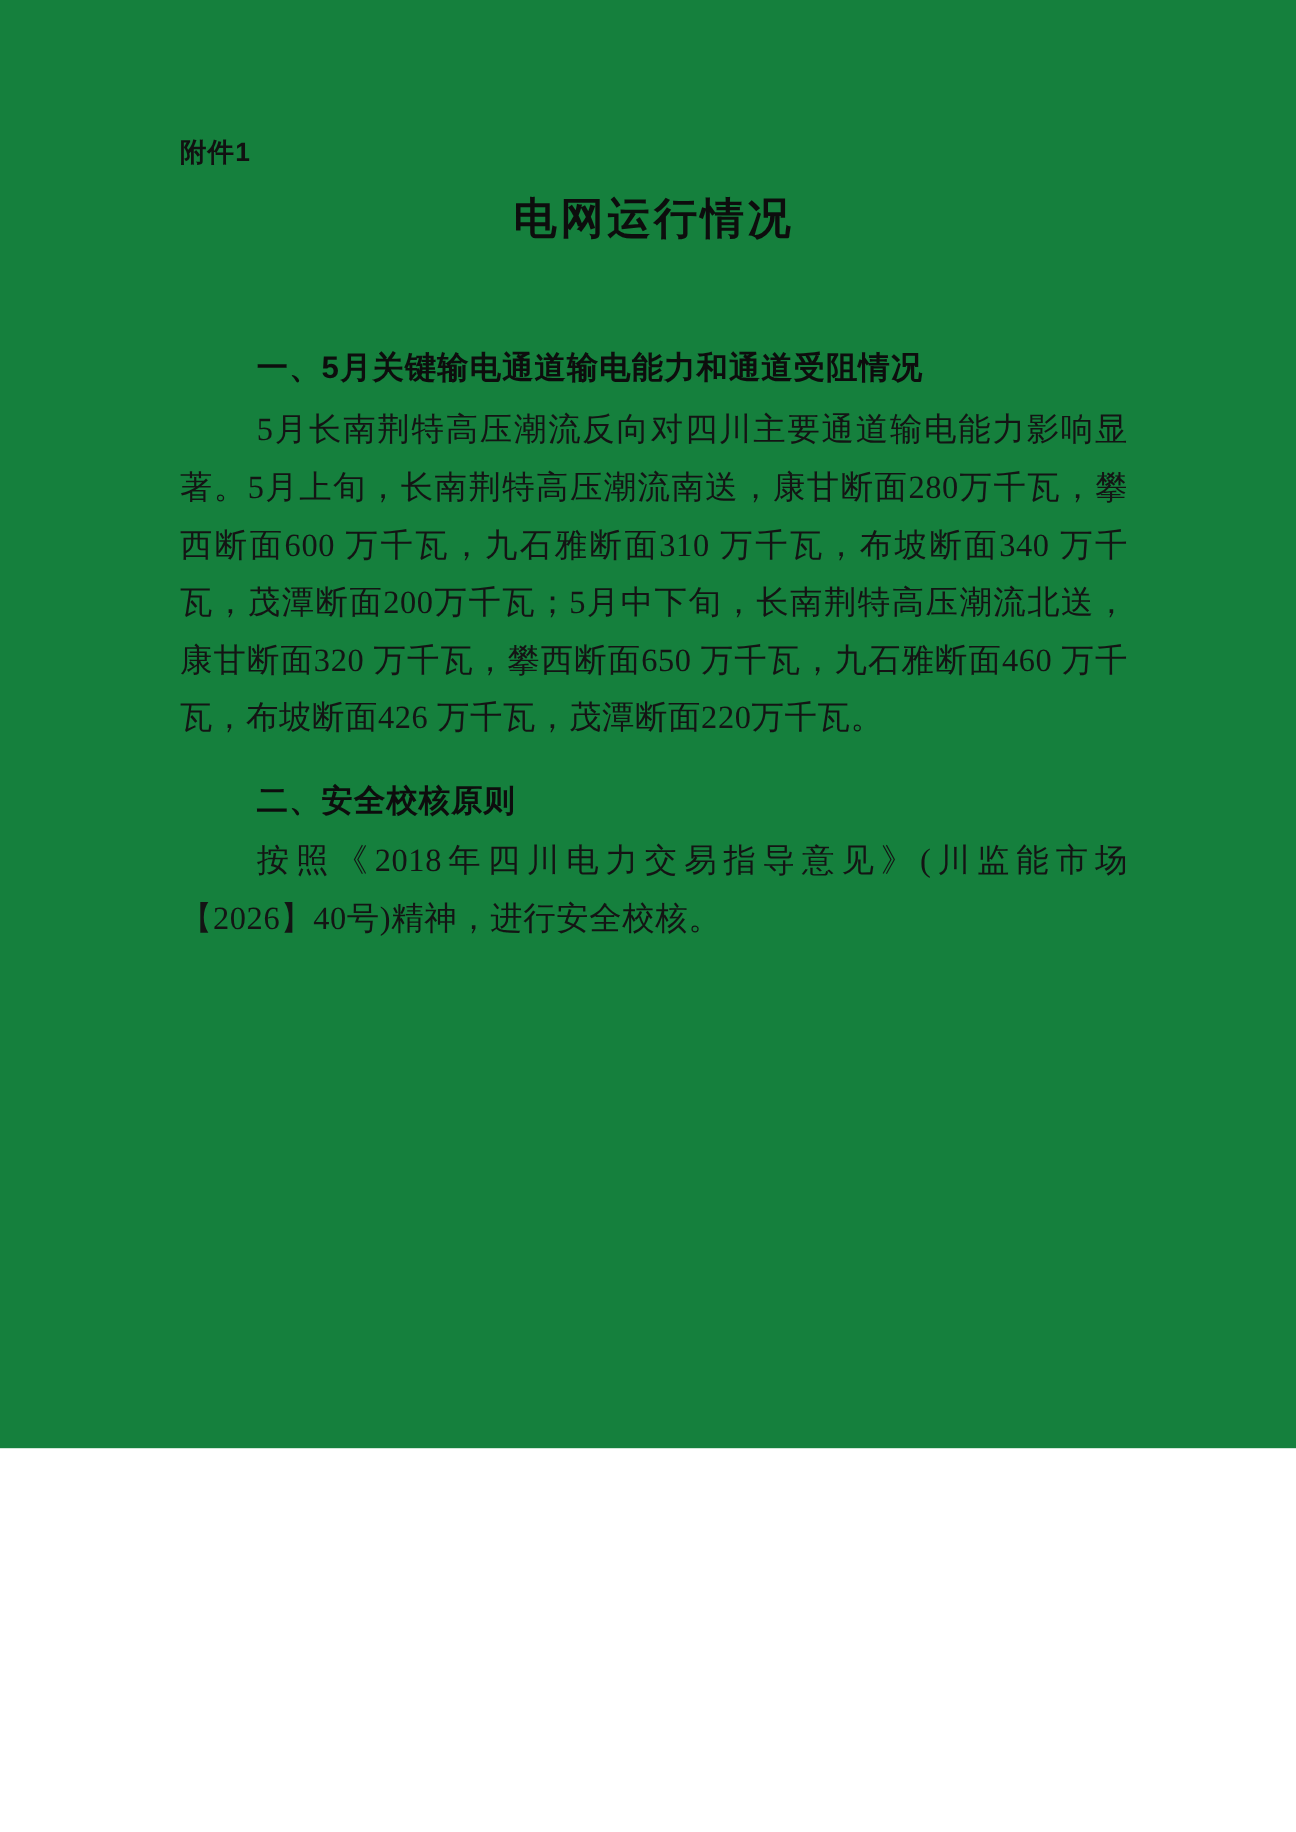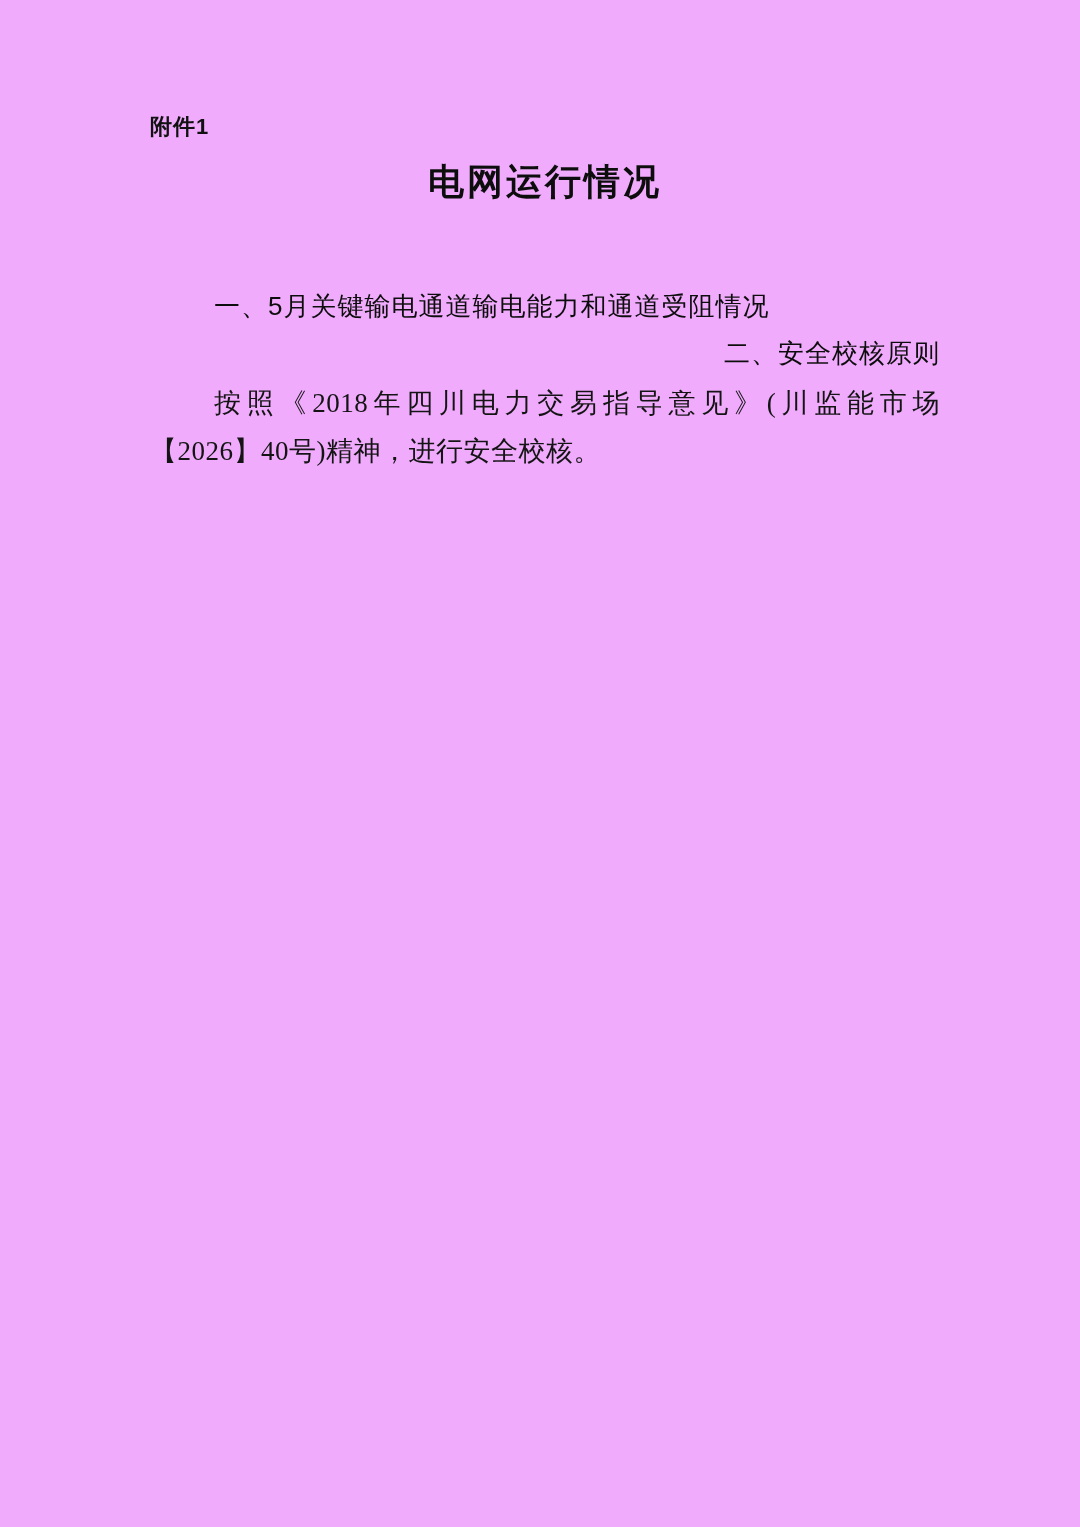--- a/index.html
+++ b/index.html
@@ -3,22 +3,22 @@
 <meta charset="utf-8">
 <style>
   html, body {
     margin: 0;
     padding: 0;
     background: #ffffff;
   }
   .page {
     position: relative;
     width: 1080px;
-    height: 1527px;
-    background: #f0abfc;
+    height: 1207px;
+    background: #15803d;
     overflow: hidden;
     font-family: "Liberation Serif", "DejaVu Serif", serif;
     color: #111111;
   }
   .content {
     position: absolute;
     left: 150px;
     top: 112px;
     width: 790px;
   }
@@ -34,31 +34,30 @@
     text-align: center;
     font-family: "Liberation Sans", "DejaVu Sans", sans-serif;
     font-weight: bold;
     font-size: 36px;
     letter-spacing: 3px;
     margin: 0 0 82px 0;
     color: #0d0d0d;
   }
   .section-heading {
     font-family: "Liberation Sans", "DejaVu Sans", sans-serif;
-    font-weight: normal;
+    font-weight: bold;
     font-size: 26px;
     letter-spacing: 1px;
     color: #0d0d0d;
     margin: 0 0 10px 0;
     text-indent: 64px;
   }
   .section-heading.second {
-    margin-top: 12px;
+    margin-top: 28px;
     margin-bottom: 8px;
-    text-align: right;
   }
   p.body-text {
     font-size: 27px;
     line-height: 1.78;
     letter-spacing: 0.5px;
     text-align: justify;
     text-justify: inter-ideograph;
     text-indent: 64px;
     margin: 0 0 6px 0;
     color: #141414;
@@ -69,20 +68,21 @@
 
 <div class="page">
   <div class="content">
 
     <div class="attach-label">附件1</div>
 
     <div class="doc-title">电网运行情况</div>
 
     <div class="section">
       <div class="section-heading">一、5月关键输电通道输电能力和通道受阻情况</div>
+      <p class="body-text">5月长南荆特高压潮流反向对四川主要通道输电能力影响显著。5月上旬，长南荆特高压潮流南送，康甘断面280万千瓦，攀西断面600 万千瓦，九石雅断面310 万千瓦，布坡断面340 万千瓦，茂潭断面200万千瓦；5月中下旬，长南荆特高压潮流北送，康甘断面320 万千瓦，攀西断面650 万千瓦，九石雅断面460 万千瓦，布坡断面426 万千瓦，茂潭断面220万千瓦。</p>
     </div>
 
     <div class="section">
       <div class="section-heading second">二、安全校核原则</div>
       <p class="body-text">按照《2018年四川电力交易指导意见》(川监能市场【2026】40号)精神，进行安全校核。</p>
     </div>
 
   </div>
 </div>
 

